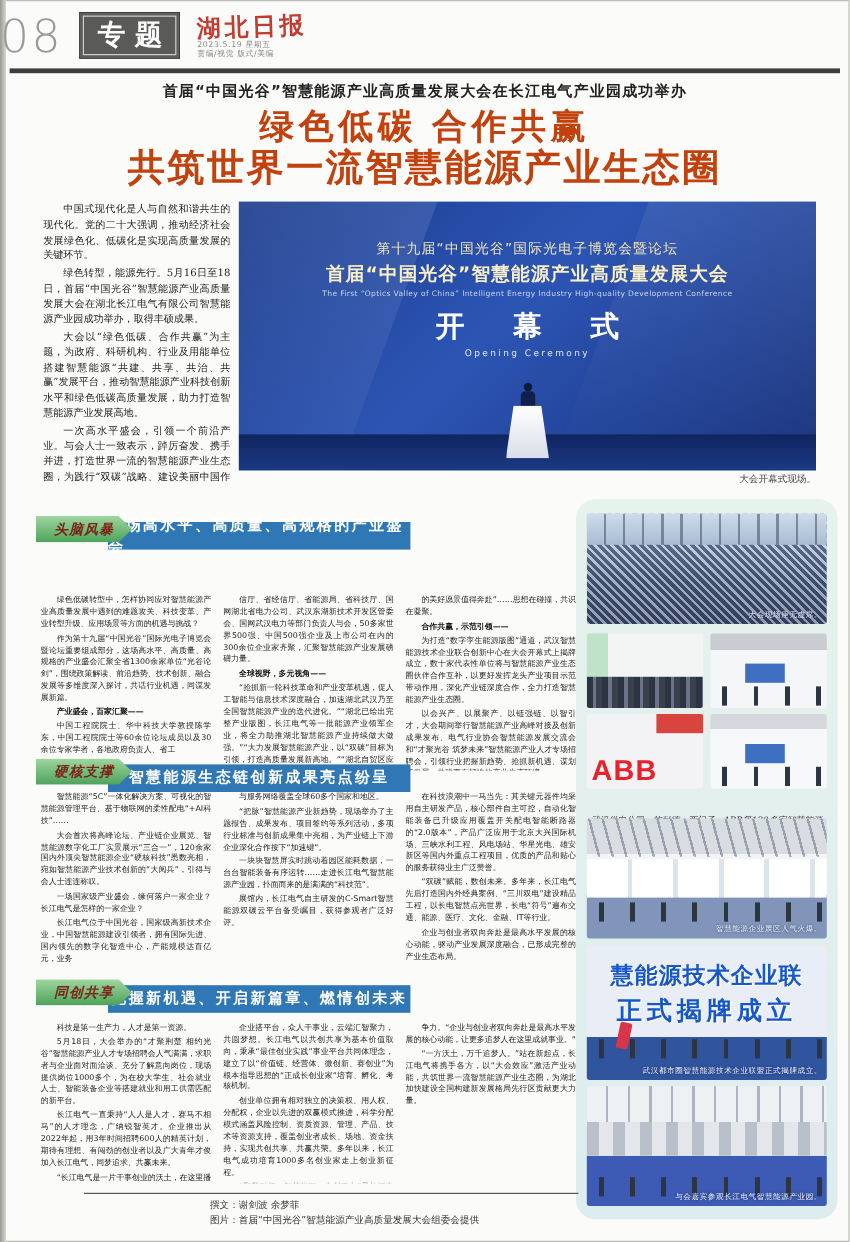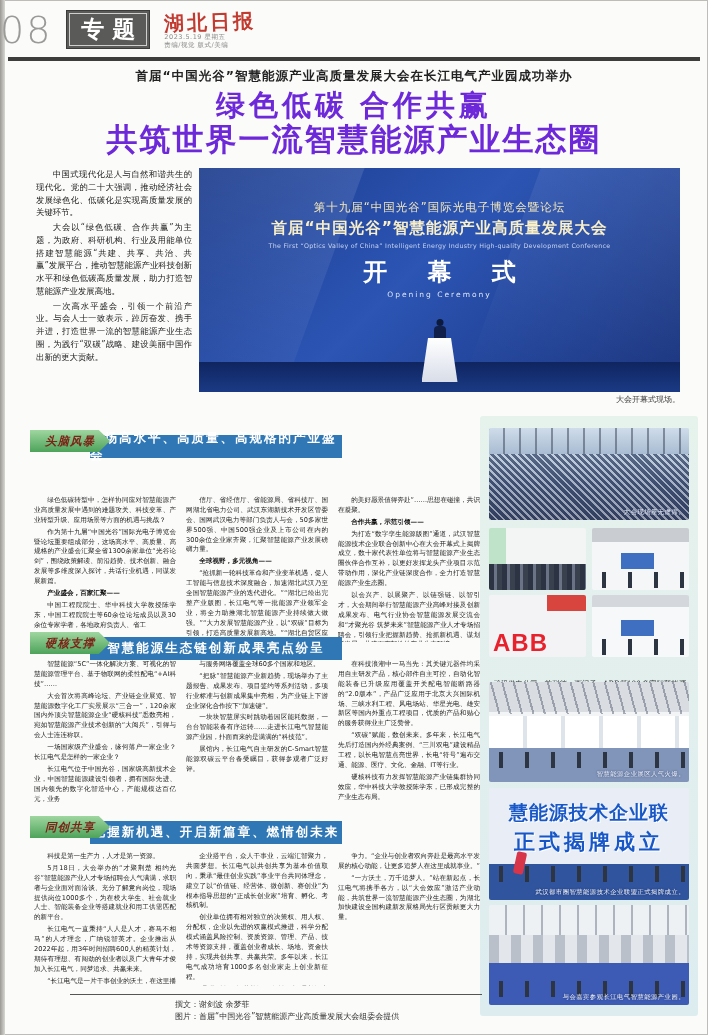--- a/index.html
+++ b/index.html
@@ -16,21 +16,21 @@
           padding:3px 6px 3px 14px;border:1px solid #3c3c3a;box-shadow:inset 0 0 0 2px #5a5a58, inset 0 0 0 3px #cfcfcd;}
   .logoblk{display:flex;flex-direction:column;align-items:flex-start;line-height:1.15;}
   .logo{color:#c23b31;font-family:"DejaVu Serif",serif;font-weight:bold;font-size:20px;
         letter-spacing:3px;transform:rotate(-2deg);}
   .dateline,.staffline{font-size:6.5px;color:#8a8a88;letter-spacing:.5px;}
   .rule{position:absolute;top:57px;left:8px;width:692px;height:4px;background:#3d3d3c;}
 
   
   .kicker{position:absolute;top:68px;left:0;width:708px;text-align:center;font-size:12.5px;
           font-weight:600;color:#222;letter-spacing:1px;}
-  .hl{position:absolute;left:0;width:708px;text-align:center;color:#6d28d9;font-weight:900;
+  .hl{position:absolute;left:0;width:708px;text-align:center;color:#c2410c;font-weight:900;
       font-family:"Liberation Sans",sans-serif;margin:0;}
   .hl1{top:86px;font-size:29px;letter-spacing:4px;}
   .hl2{top:119px;font-size:31px;letter-spacing:2px;}
 
   
   .lede{position:absolute;left:36px;top:168px;width:156px;height:238px;overflow:hidden;
         font-family:"DejaVu Serif",serif;font-size:8.4px;line-height:1.52;color:#1a1a1a;text-align:justify;}
   .lede p{margin:0 0 2px 0;text-indent:2em;}
 
   
@@ -65,21 +65,21 @@
            color:#7c2418;font-weight:bold;font-style:italic;font-size:11.5px;
            display:flex;align-items:center;justify-content:center;letter-spacing:1px;}
 
   
   .cols{position:absolute;left:34px;width:448px;display:flex;gap:10px;}
   .col{width:142px;overflow:hidden;font-size:6.6px;line-height:1.5;color:#222;text-align:justify;}
   .col p{margin:0 0 2px 0;text-indent:2em;}
   .col p.subhead{font-weight:bold;text-indent:2em;color:#111;}
 
   
-  .sidebar{position:absolute;left:480px;top:416px;width:218px;height:600px;border-radius:3px;
+  .sidebar{position:absolute;left:480px;top:416px;width:218px;height:600px;border-radius:16px;
            background:linear-gradient(180deg,#e6f2ec,#ddecef);} 
   .sphoto{position:absolute;left:9px;width:200px;overflow:hidden;border-radius:2px;}
   .overlay{position:absolute;right:4px;bottom:3px;color:#eef3ff;font-size:6.3px;
            font-family:"DejaVu Serif",serif;letter-spacing:.5px;text-shadow:0 0 2px rgba(10,25,70,.8);}
   
   .p-crowd{top:12px;height:92px;background:
       repeating-linear-gradient(45deg,rgba(255,255,255,.45) 0 2px,rgba(40,52,84,.55) 2px 5px),
       linear-gradient(#b9cde0 0%,#8fa8c4 30%,#5a6f93 60%,#3c4a6b 100%);}
   .p-crowd .truss{position:absolute;top:0;left:0;width:100%;height:26px;
       background:repeating-linear-gradient(90deg,transparent 0 14px,rgba(66,76,98,.55) 14px 16px),
@@ -143,20 +143,21 @@
     </div>
   </div>
   <div class="rule"></div>
 
   <div class="kicker">首届“中国光谷”智慧能源产业高质量发展大会在长江电气产业园成功举办</div>
   <div class="hl hl1">绿色低碳 合作共赢</div>
   <div class="hl hl2">共筑世界一流智慧能源产业生态圈</div>
 
   <div class="lede">
       <p>中国式现代化是人与自然和谐共生的现代化。党的二十大强调，推动经济社会发展绿色化、低碳化是实现高质量发展的关键环节。</p>
+      <p>绿色转型，能源先行。5月16日至18日，首届“中国光谷”智慧能源产业高质量发展大会在湖北长江电气有限公司智慧能源产业园成功举办，取得丰硕成果。</p>
       <p>大会以“绿色低碳、合作共赢”为主题，为政府、科研机构、行业及用能单位搭建智慧能源“共建、共享、共治、共赢”发展平台，推动智慧能源产业科技创新水平和绿色低碳高质量发展，助力打造智慧能源产业发展高地。</p>
       <p>一次高水平盛会，引领一个前沿产业。与会人士一致表示，踔厉奋发、携手并进，打造世界一流的智慧能源产业生态圈，为践行“双碳”战略、建设美丽中国作出新的更大贡献。</p>
     </div>
 
   <div class="photo-main">
     <div class="streak" style="left:-70px;top:-130px;"></div>
     <div class="streak" style="left:330px;top:-160px;"></div>
     <div class="pm-l1">第十九届“中国光谷”国际光电子博览会暨论坛</div>
     <div class="pm-l2">首届“中国光谷”智慧能源产业高质量发展大会</div>
     <div class="pm-l3">The First “Optics Valley of China” Intelligent Energy Industry High-quality Development Conference</div>
@@ -205,21 +206,21 @@
       </div>
     <div class="col">
         <p>与服务网络覆盖全球60多个国家和地区。</p>
         <p>“把脉”智慧能源产业新趋势，现场举办了主题报告、成果发布、项目签约等系列活动，多项行业标准与创新成果集中亮相，为产业链上下游企业深化合作按下“加速键”。</p>
         <p>一块块智慧屏实时跳动着园区能耗数据，一台台智能装备有序运转……走进长江电气智慧能源产业园，扑面而来的是满满的“科技范”。</p>
         <p>展馆内，长江电气自主研发的C-Smart智慧能源双碳云平台备受瞩目，获得参观者广泛好评。</p>
       </div>
     <div class="col">
         <p>在科技浪潮中一马当先：其关键元器件均采用自主研发产品，核心部件自主可控，自动化智能装备已升级应用覆盖开关配电智能断路器的“2.0版本”，产品广泛应用于北京大兴国际机场、三峡水利工程、风电场站、华星光电、雄安新区等国内外重点工程项目，优质的产品和贴心的服务获得业主广泛赞誉。</p>
         <p>“双碳”赋能，数创未来。多年来，长江电气先后打造国内外经典案例、“三川双电”建设精品工程，以长电智慧点亮世界，长电“符号”遍布交通、能源、医疗、文化、金融、IT等行业。</p>
-        <p>硬核科技有力发挥智慧能源产业链集群协同效应，华中科技大学教授陈学东，已形成完整的产业生态布局。</p>
+        <p>企业与创业者双向奔赴是最高水平发展的核心动能，驱动产业发展深度融合，已形成完整的产业生态布局。</p>
       </div>
   </div>
 
   <div class="sec-h" style="top:818px;">
     <div class="sec-tag">同创共享</div>
     <div class="sec-bar">把握新机遇、开启新篇章、燃情创未来</div>
   </div>
   <div class="cols" style="top:852px;height:134px;">
     <div class="col">
         <p>科技是第一生产力，人才是第一资源。</p>

